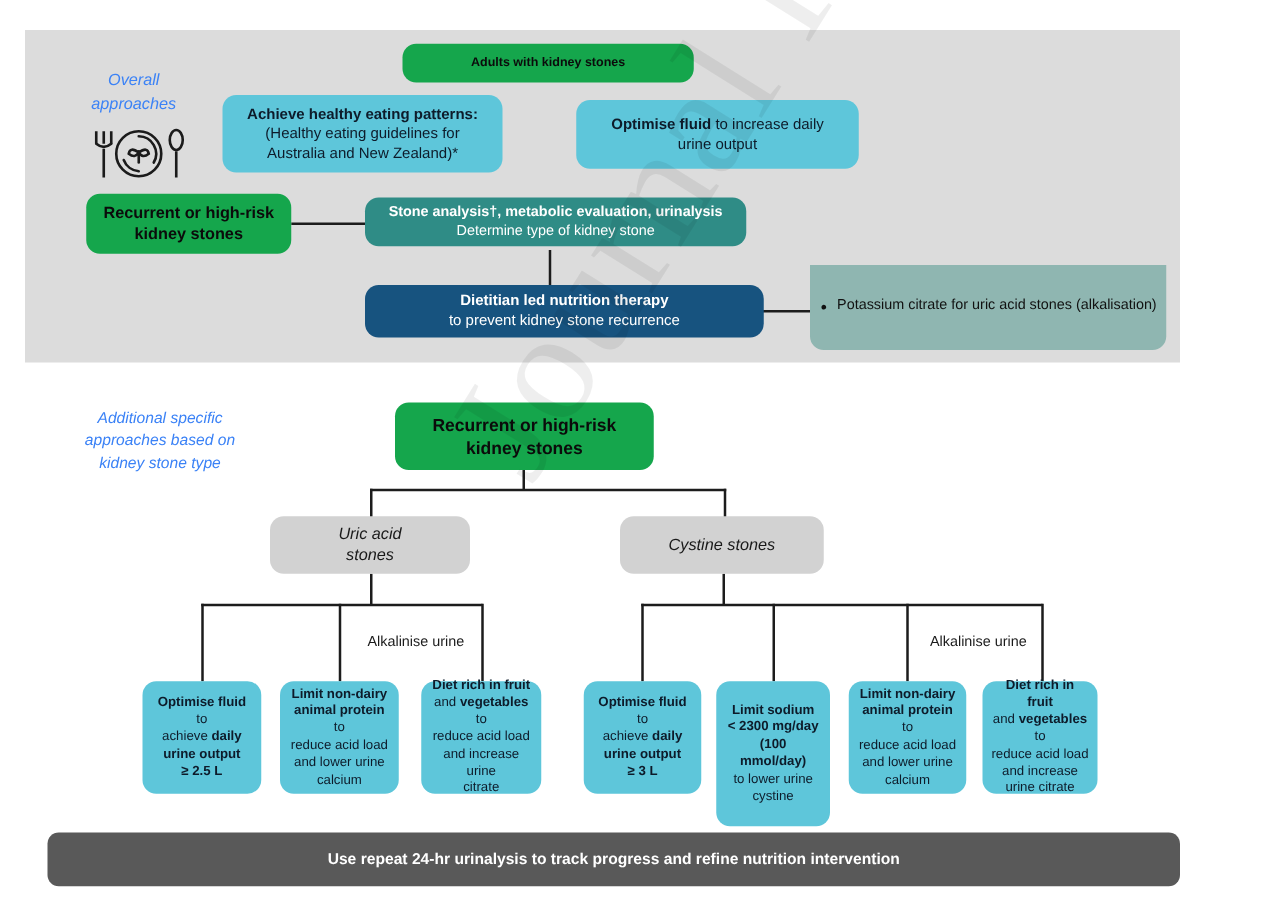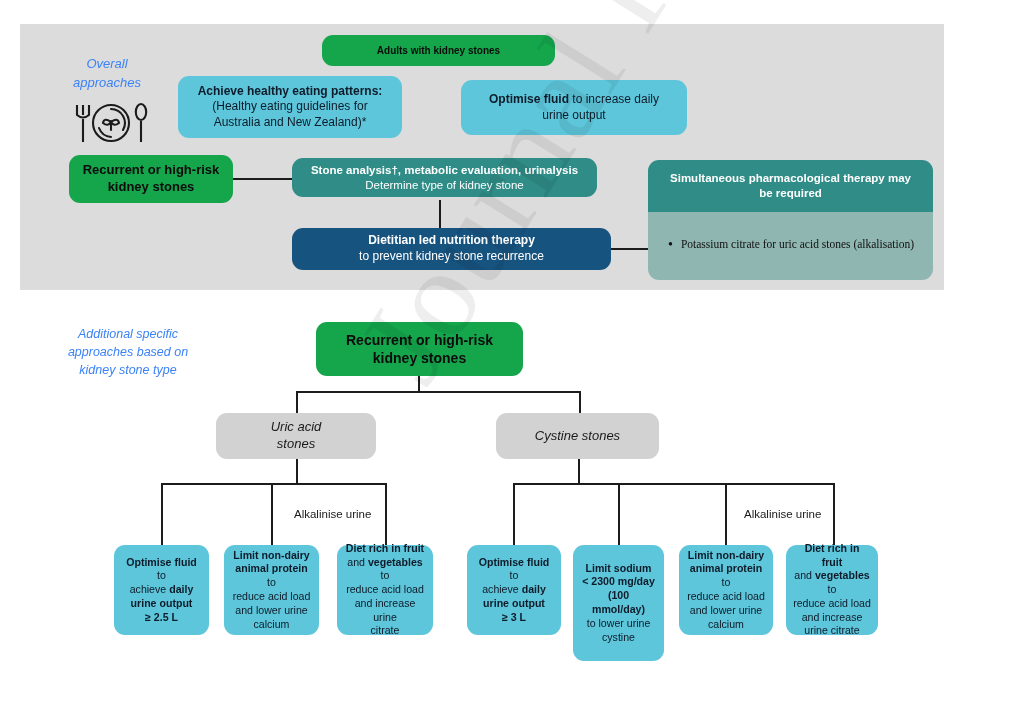--- a/index.html
+++ b/index.html
@@ -68,21 +68,21 @@
     line-height:1.45;
     z-index:22;
   }
 
   
   .ln{position:absolute;background:#1c1c1c;z-index:10;}
   .lnh{height:2px;}
   .lnv{width:2px;}
 
   
-  ul.bul{margin:0;padding:0 6px 0 20px;list-style:none;text-align:left;font-family:Liberation Serif, serif;}
+  ul.bul{margin:0;padding:0 6px 0 20px;list-style:none;text-align:left;}
   ul.bul li{position:relative;margin:0 0 3px 0;line-height:1.32;}
   ul.bul li:before{
     content:"\2022";
     position:absolute;left:-13px;top:-1px;
     font-size:14px;color:#111;
   }
 
   
   .plate-icon{position:absolute;z-index:25;}
 
@@ -169,26 +169,20 @@
 
   <div class="node navy" style="left:292px;top:228px;width:319px;height:42px;font-size:12px;">
     <span class="inner">
       <b>Dietitian led nutrition therapy</b><br>
       <span>to prevent kidney stone recurrence</span>
     </span>
   </div>
 
   <div class="ln lnh" style="left:587px;top:248px;width:62px;"></div>
 
-  <div class="node teal" style="left:648px;top:160px;width:285px;height:52px;font-size:11.5px;font-weight:bold;border-radius:11px 11px 0 0;">
-    <span class="inner">
-      <span>Simultaneous pharmacological therapy may</span><br>
-      <span>be required</span>
-    </span>
-  </div>
 
   <div class="node sage" style="left:648px;top:212px;width:285px;height:68px;font-size:11.5px;align-items:center;">
     <ul class="bul" id="pharma-bullets">
         <li>Potassium citrate for uric acid stones (alkalisation)</li>
       </ul>
   </div>
 
   <div class="caption" style="left:38px;top:325px;width:180px;font-size:12.5px;">
     <div>Additional specific</div>
     <div>approaches based on</div>
@@ -253,16 +247,19 @@
         <span class="inner"><b>Limit sodium</b><br><b>&lt; 2300 mg/day</b><br><b>(100 mmol/day)</b><br><span>to lower urine</span><br><span>cystine</span></span>
       </div>
       <div class="node cyan" style="left: 679px; top: 545px; width: 94px; height: 90px; font-size: 10.6px;">
         <span class="inner"><b>Limit non-dairy</b><br><b>animal protein</b><span> to</span><br><span>reduce acid load</span><br><span>and lower urine</span><br><span>calcium</span></span>
       </div>
       <div class="node cyan" style="left: 786px; top: 545px; width: 92px; height: 90px; font-size: 10.6px;">
         <span class="inner"><b>Diet rich in fruit</b><br><span>and </span><b>vegetables</b><span> to</span><br><span>reduce acid load</span><br><span>and increase</span><br><span>urine citrate</span></span>
       </div>
     </div>
 
+  <div class="node darkbar" style="left:38px;top:666px;width:906px;height:43px;font-size:12.5px;">
+    <span class="inner">Use repeat 24-hr urinalysis to track progress and refine nutrition intervention</span>
+  </div>
 
   <div class="watermark">Journal Pre-proof</div>
 
 </div>
 
 </body></html>

